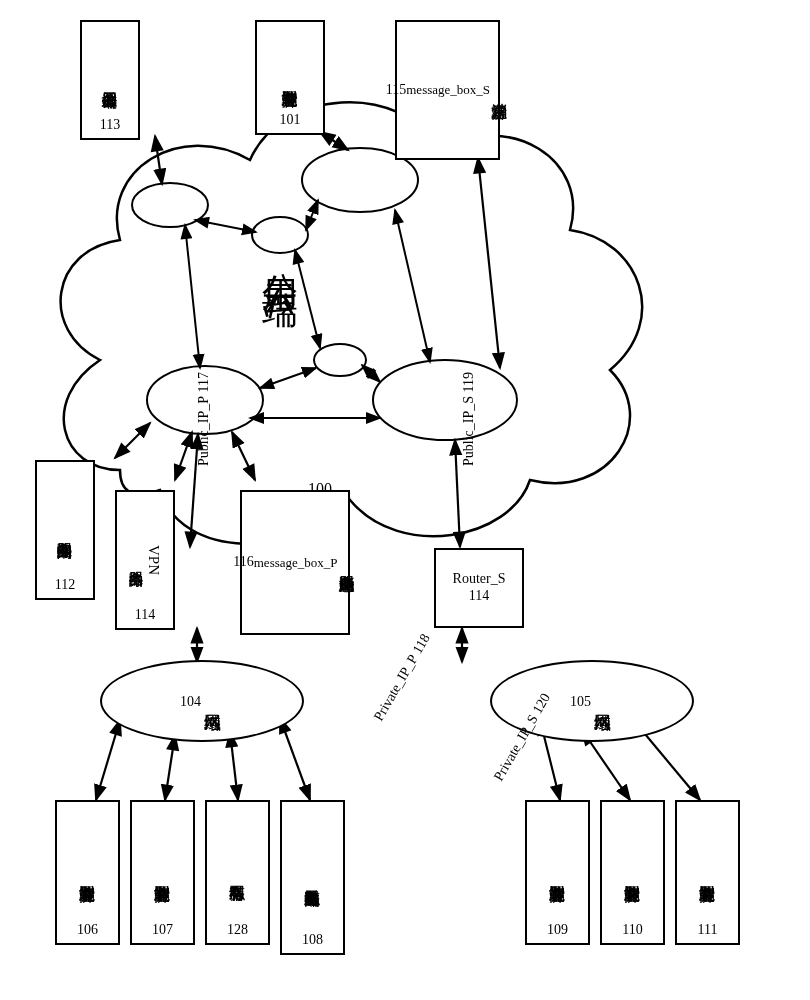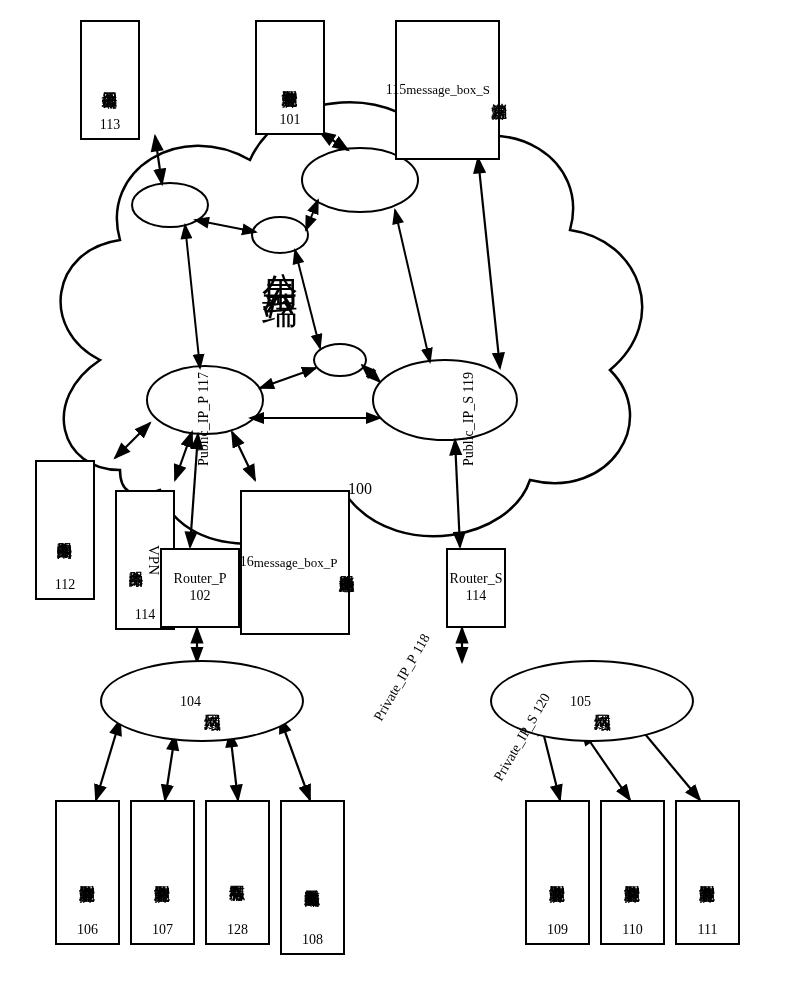--- a/index.html
+++ b/index.html
@@ -165,21 +165,21 @@
     </g>
 
     <g stroke="#000" stroke-width="2.2" marker-start="url(#ahs)" marker-end="url(#ah)">
       <line x1="540" y1="720" x2="560" y2="800"></line>
       <line x1="582" y1="730" x2="630" y2="800"></line>
       <line x1="625" y1="710" x2="700" y2="800"></line>
     </g>
   </svg>
 
   <div class="cloud-label" style="left:255px; top:245px;">公用云端</div>
-  <div class="cloud-id" style="left:308px; top:480px;margin-left:40px;">100</div>
+  <div class="cloud-id" style="left:308px; top:480px;">100</div>
 
   <div class="box" style="left:80px; top:20px; width:60px; height:120px;">
     <span>公用云端服务器</span>
     <span class="id">113</span>
   </div>
 
   <div class="box" style="left:255px; top:20px; width:70px; height:115px;">
     <span>智能型装置客户端</span>
     <span class="id">101</span>
   </div>
@@ -200,26 +200,22 @@
     <span style="writing-mode:vertical-rl; text-orientation:upright; font-size:15px;">路由服务器</span>
     <span class="id">114</span>
   </div>
 
   <div class="box wide-id" style="left:240px; top:490px; width:110px; height:145px;">
     <span>路由服务器消息盒</span>
     <span style="writing-mode:horizontal-tb; font-size:13px;">message_box_P</span>
     <span style="writing-mode:horizontal-tb; font-size:14px;">116</span>
   </div>
 
-  <div class="box hbox" style="left:160px; top:548px; width:80px; height:80px; writing-mode:horizontal-tb;">
-    <span style="font-size:14px;">Router_P</span>
-    <span style="font-size:14px;">102</span>
-  </div>
-
-  <div class="box hbox" style="left:446px; top:548px; width:60px; height:80px; writing-mode:horizontal-tb;">
+
+  <div class="box hbox" style="left:434px; top:548px; width:90px; height:80px; writing-mode:horizontal-tb;">
     <span style="font-size:14px;">Router_S</span>
     <span style="font-size:14px;">114</span>
   </div>
 
   <div class="ellipse" style="left:100px; top:660px; width:200px; height:78px;">
     <span>局域网络</span>
     <span class="id">104</span>
   </div>
 
   <div class="ellipse" style="left:490px; top:660px; width:200px; height:78px;">

